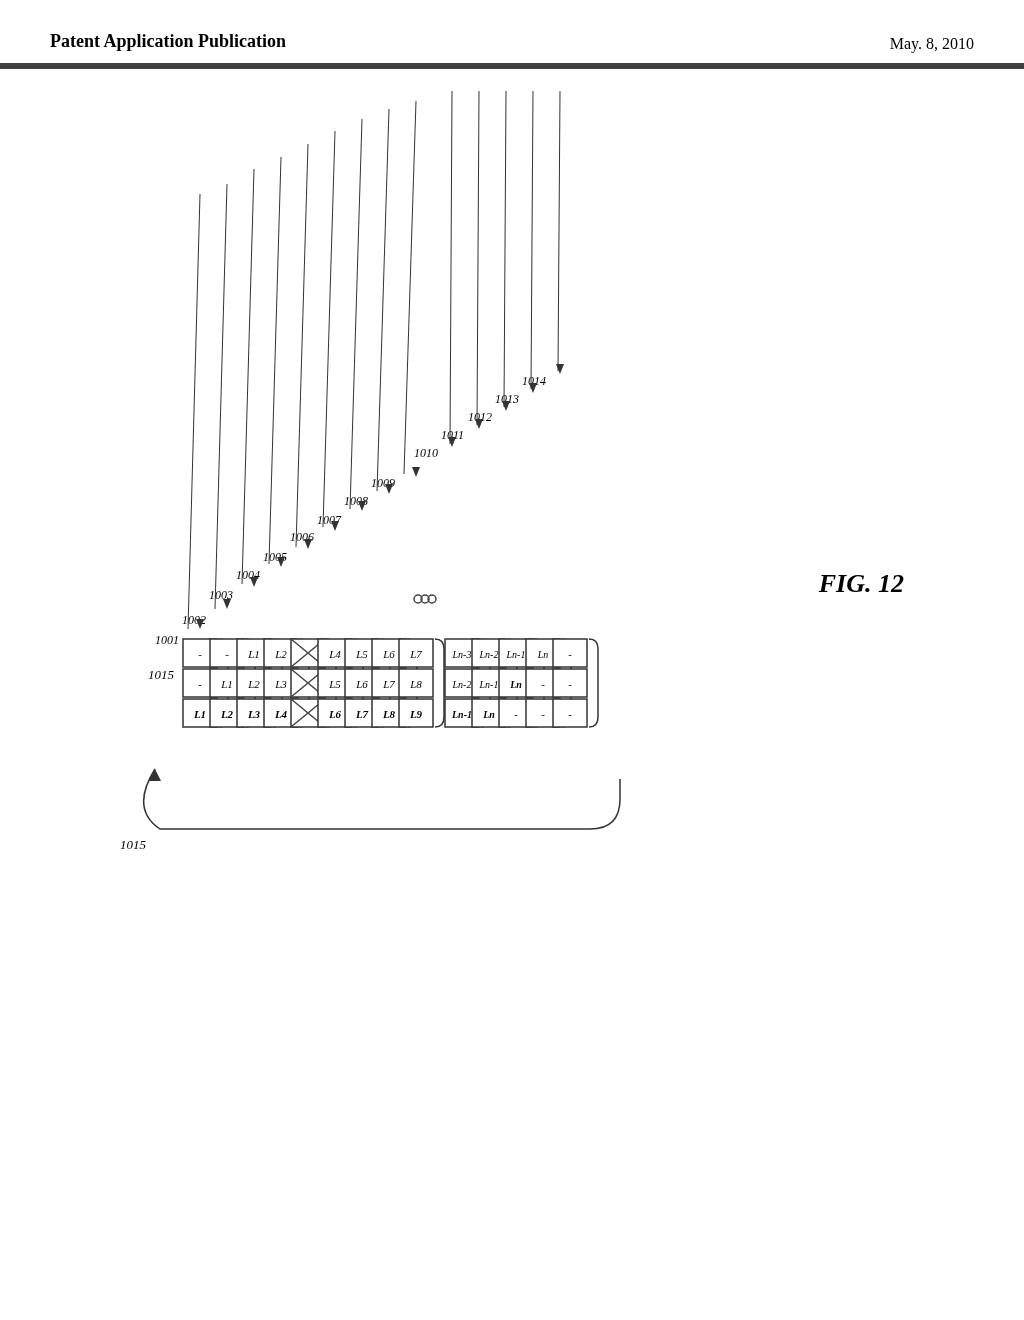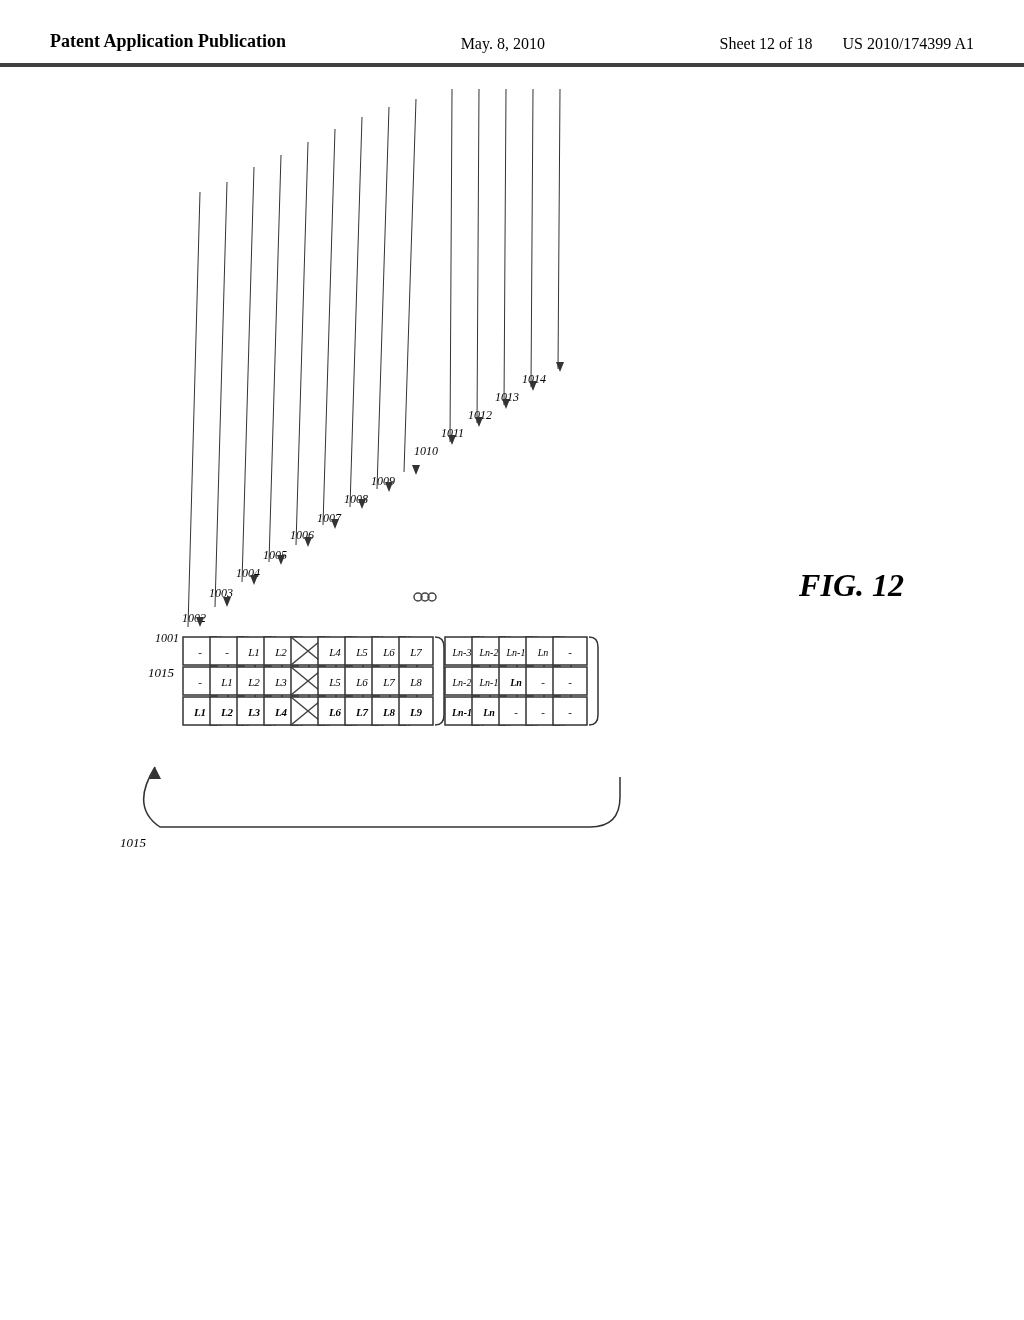--- a/index.html
+++ b/index.html
@@ -10,21 +10,21 @@
       font-family: 'Times New Roman', Times, serif;
       position: relative;
       overflow: hidden;
     }
 
     .header {
       display: flex;
       justify-content: space-between;
       align-items: center;
       padding: 30px 50px 10px 50px;
-      border-bottom: 4px solid #404040;
+      border-bottom: 6px solid #404040;
     }
 
     .header-left {
       font-weight: bold;
       font-size: 18px;
       line-height: 1.3;
     }
 
     .header-center {
       font-size: 16px;
@@ -42,45 +42,41 @@
       position: relative;
       width: 100%;
       height: calc(1320px - 110px);
     }
 
     
     .fig-label {
       position: absolute;
       right: 120px;
       top: 500px;
-      font-size: 32px;
+      font-size: 26px;
       font-style: italic;
       font-weight: bold;
     }
 
     
     .svg-overlay {
       position: absolute;
       top: 0;
       left: 0;
       width: 100%;
       height: 100%;
       pointer-events: none;
     }
   </style>
 </head>
 <body>
 
 <div class="header">
   <div class="header-left">Patent Application Publication</div>
   <div class="header-center">May. 8, 2010</div>
-  <div style="display:flex; gap:30px; align-items:flex-start;">
-    <div class="header-right">Sheet 12 of 18</div>
-    <div class="header-right">US 2010/174399 A1</div>
-  </div>
 </div>
 
 <div class="main-content">
   <div class="fig-label">FIG. 12</div>
 
   <svg class="svg-overlay" viewBox="0 0 1024 1210">
 
     <text x="148" y="610" font-style="italic" font-size="13" font-family="Times New Roman" fill="#000">1015</text>
 
     <line x1="188" y1="560" x2="200" y2="125" stroke="#333" stroke-width="1"></line>

